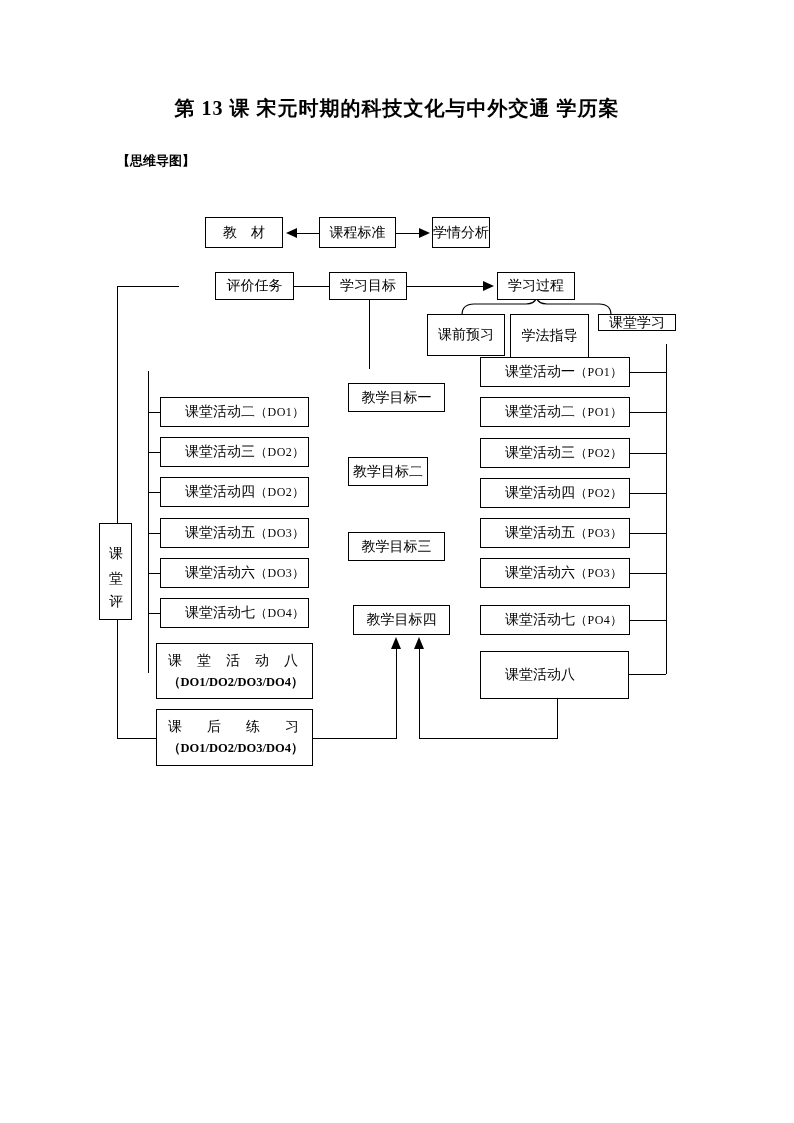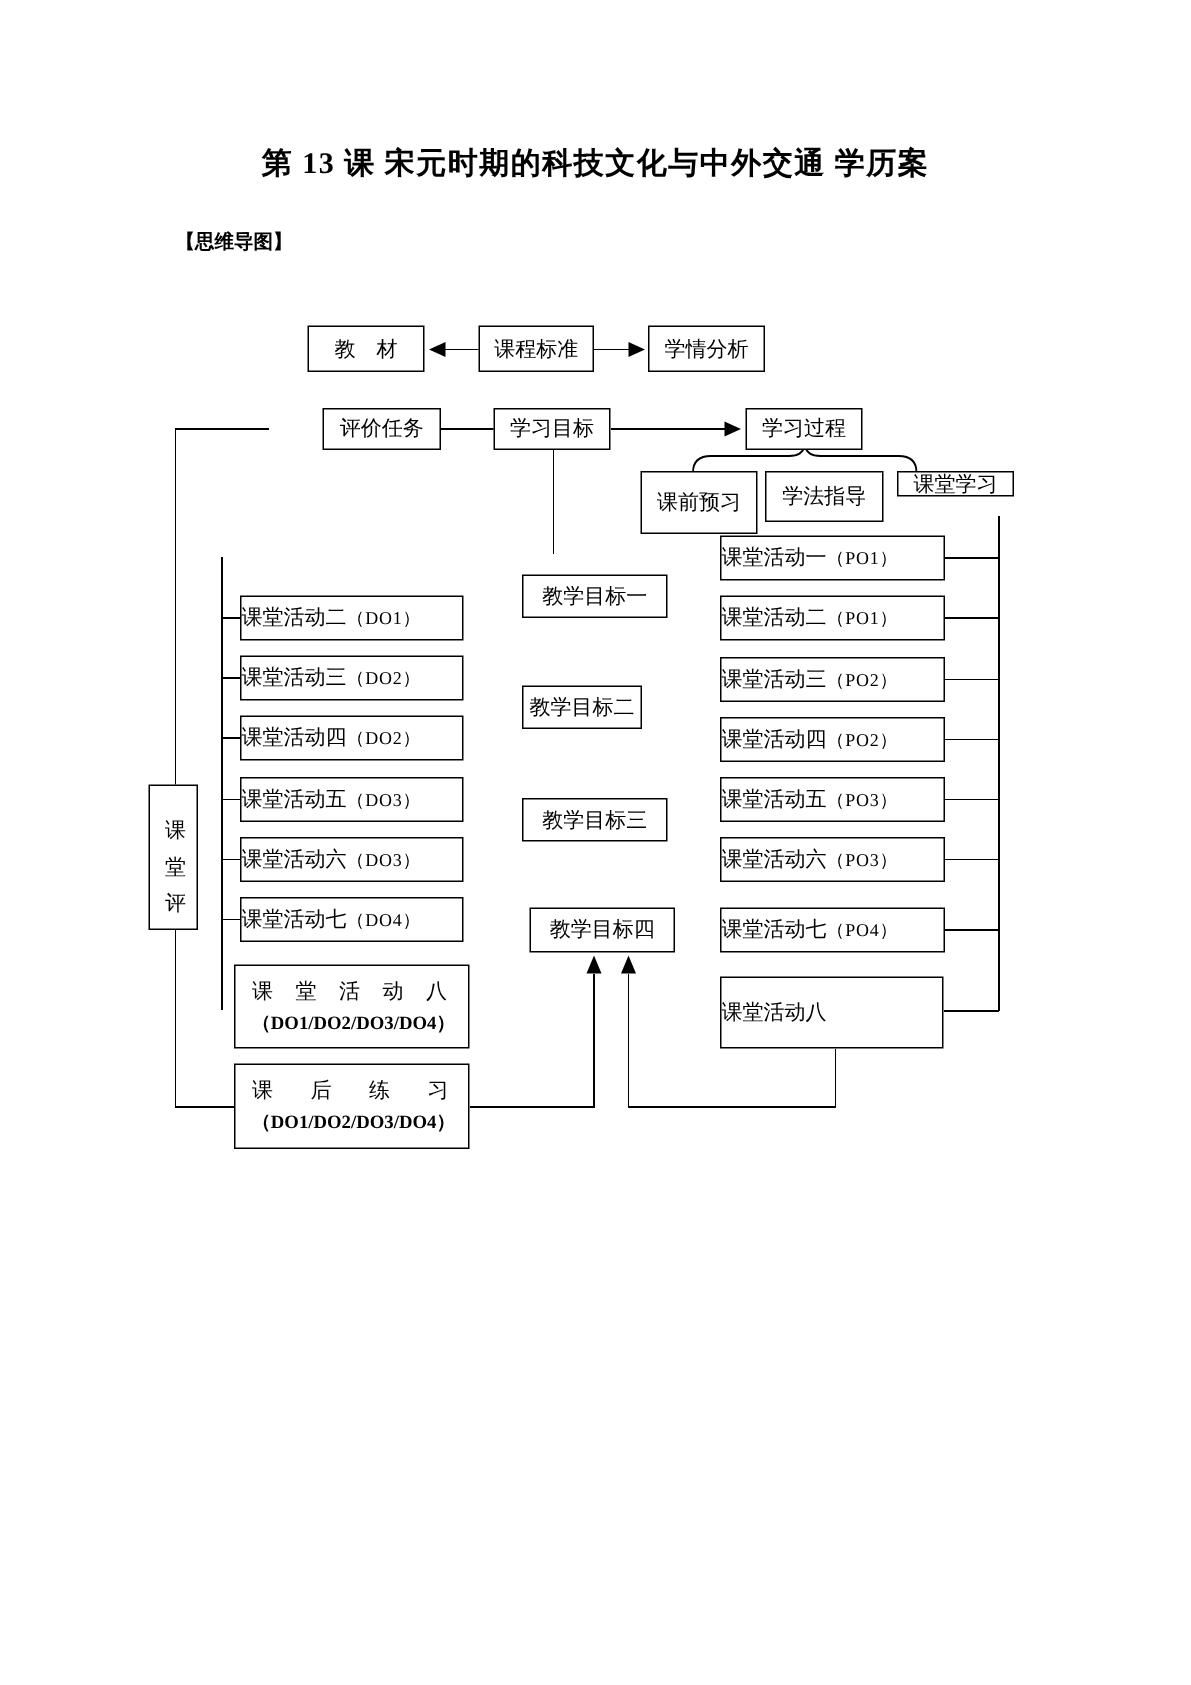--- a/index.html
+++ b/index.html
@@ -14,21 +14,21 @@
   }
   .section-heading{
     position:absolute;left:117px;top:152px;font-size:13px;font-weight:bold;
   }
   svg.connectors{position:absolute;left:0;top:0;z-index:1;}
   .box{
     position:absolute;border:1px solid #000;background:#fff;box-sizing:border-box;
     display:flex;align-items:center;justify-content:center;
     font-size:14px;z-index:2;white-space:nowrap;
   }
-  .box.left-align{justify-content:flex-start;padding-left:0;}
+  .box.left-align{justify-content:flex-start;padding-left:24px;}
   .code{font-weight:normal;font-size:12px;letter-spacing:0.5px;}
   .box.two-line{
     flex-direction:column;align-items:flex-start;justify-content:center;
     padding-left:11px;gap:4px;
   }
   .spread-5{letter-spacing:15px;}
   .spread-4{letter-spacing:25px;}
   .codes{font-weight:bold;font-size:12.5px;}
   .side-box{overflow:hidden;align-items:flex-start;justify-content:center;}
   .side-text{
@@ -90,38 +90,38 @@
     <polygon points="419,637 414,649 424,649"></polygon>
   </g>
 </svg>
 
 <div class="box" style="left:205px;top:217px;width:78px;height:31px;">
     <span>教　材</span>
   </div>
 <div class="box" style="left:319px;top:217px;width:77px;height:31px;">
     <span>课程标准</span>
   </div>
-<div class="box" style="left:432px;top:217px;width:78px;height:31px;">
+<div class="box" style="left:432px;top:217px;width:58px;height:31px;">
     <span>学情分析</span>
   </div>
 
 <div class="box" style="left:179px;top:272px;width:79px;height:28px;margin-left:36px;">
     <span>评价任务</span>
   </div>
 <div class="box" style="left:329px;top:272px;width:78px;height:28px;">
     <span>学习目标</span>
   </div>
 <div class="box" style="left:497px;top:272px;width:78px;height:28px;justify-content:center;">
     <span>学习过程</span>
   </div>
 
 <div class="box" style="left:427px;top:314px;width:78px;height:42px;">
     <span>课前预习</span>
   </div>
-<div class="box" style="left:510px;top:314px;width:79px;height:34px;">
+<div class="box" style="left:510px;top:314px;width:79px;height:44px;">
     <span>学法指导</span>
   </div>
 <div class="box" style="left:598px;top:314px;width:78px;height:17px;">
     <span>课堂学习</span>
   </div>
 
 <div class="box" style="left:348px;top:383px;width:97px;height:29px;">
     <span>教学目标一</span>
   </div>
 <div class="box" style="left:348px;top:457px;width:80px;height:29px;">

